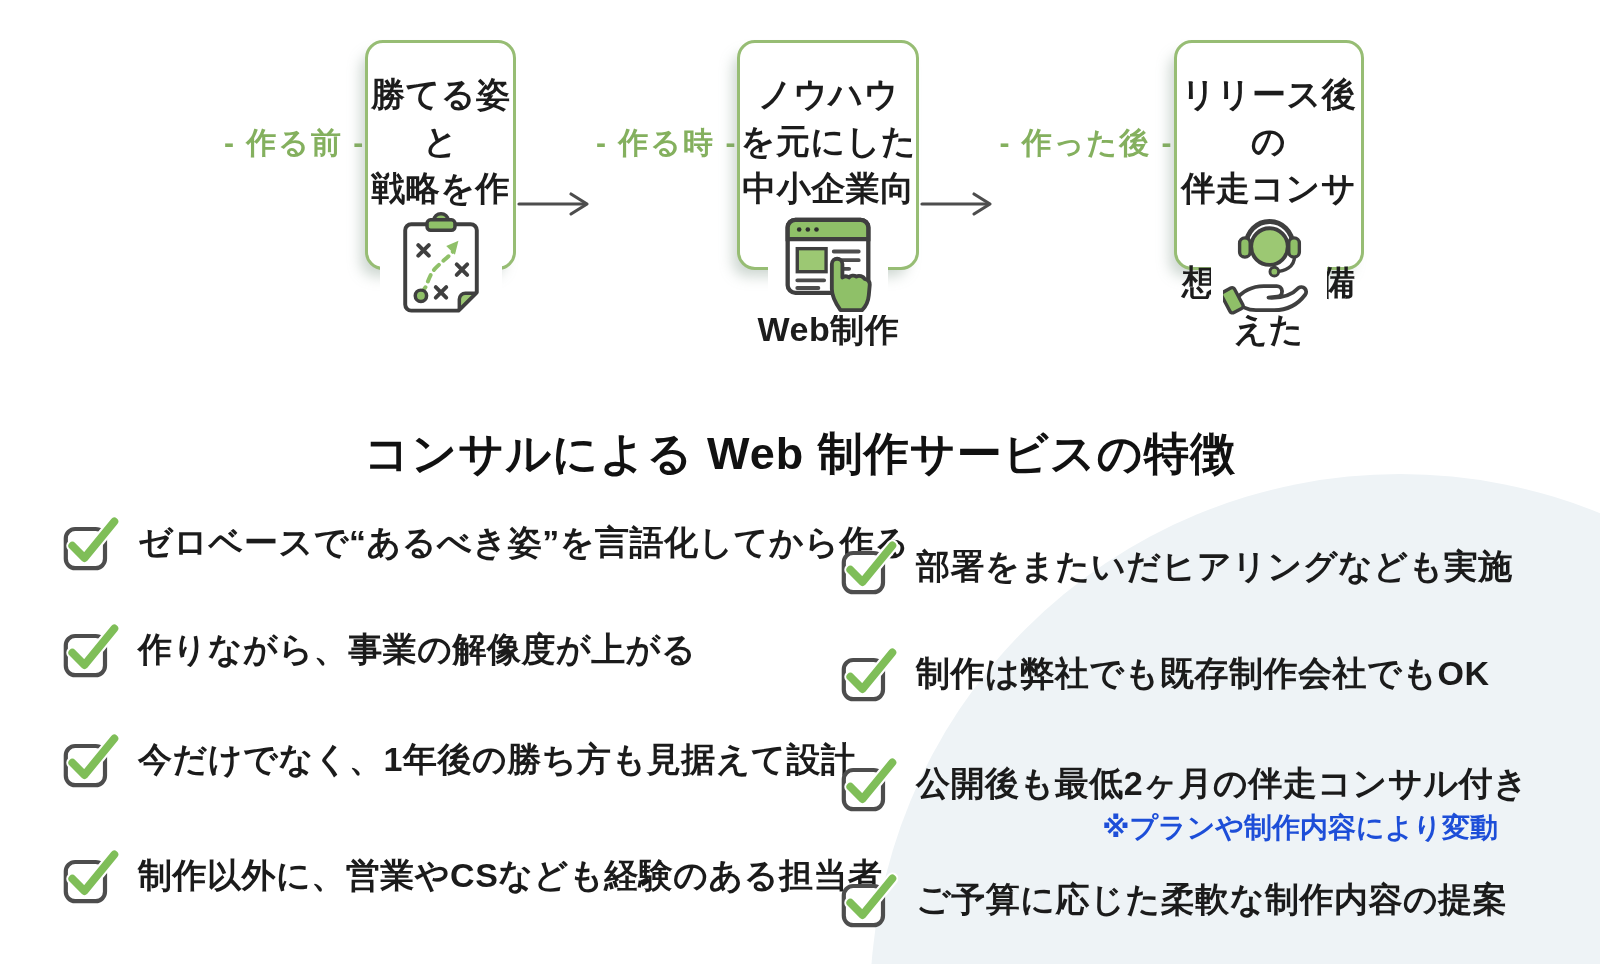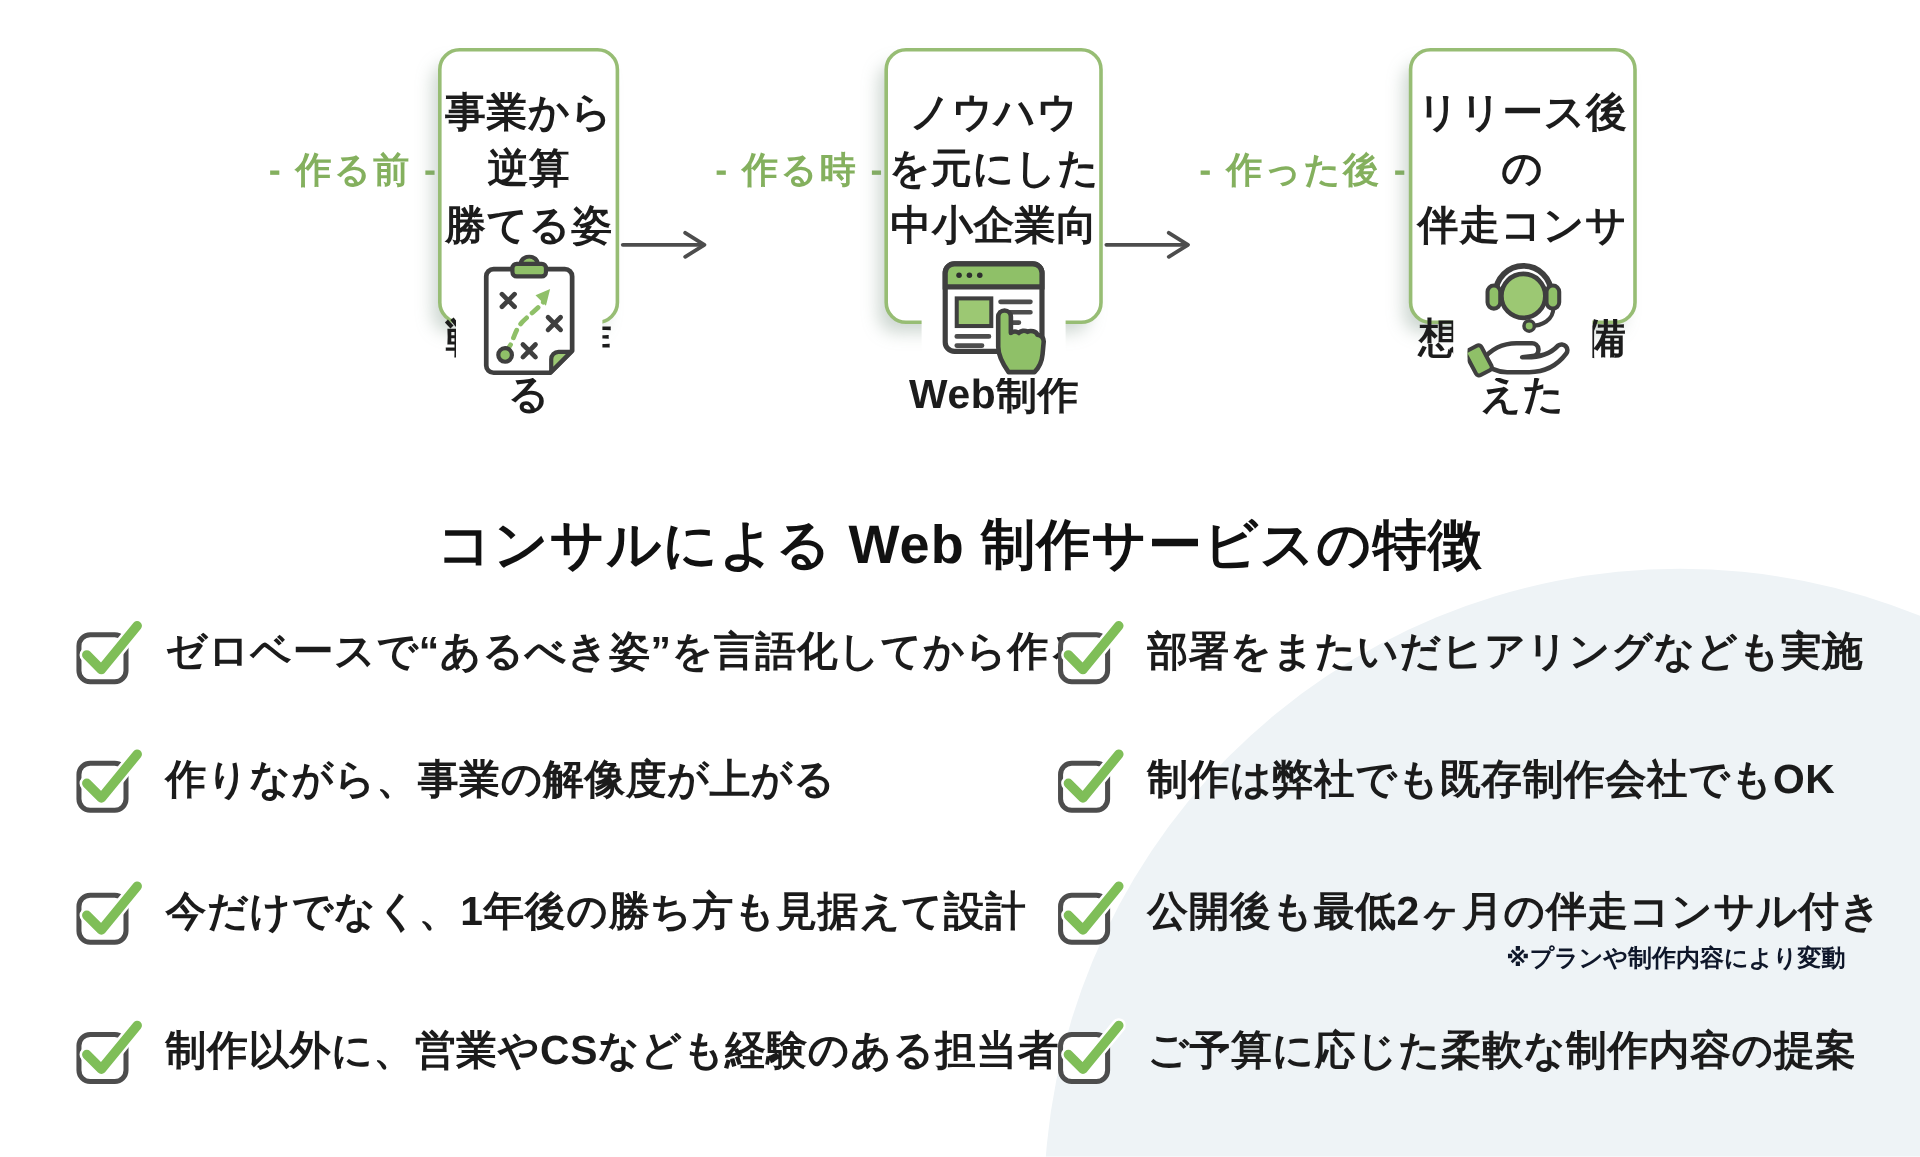--- a/index.html
+++ b/index.html
@@ -41,50 +41,49 @@
   }
   .arrow-wrap { flex:1; display:flex; justify-content:center; margin-top:151px; }
   
   .title {
     position:absolute; top:424px; left:0; width:100%; text-align:center;
     font-size:45px; font-weight:700; color:#111111; letter-spacing:1px;
   }
   
   .col { position:absolute; top:515px; }
   .col-left  { left:62px;  width:820px; }
-  .col-right { left:880px; width:666px; }
+  .col-right { left:840px; width:666px;margin-top:24px; }
   .check-row { display:flex; align-items:center; }
   .check-row .gap { width:18px; flex:0 0 18px; }
   .col .check-row:nth-child(1) { margin-bottom:51px; }
   .col .check-row:nth-child(2) { margin-bottom:54px; }
   .col .check-row:nth-child(3) { margin-bottom:60px; }
   .checkbox { line-height:0; flex:0 0 58px; }
   .check-text {
     font-size:34px; font-weight:700; color:#1b1b1b; white-space:nowrap;
     letter-spacing:0.5px;
   }
   .check-note {
     position:absolute; top:270px; right:8px; text-align:left;
-    font-size:20px; font-weight:700; color:#0f172a; white-space:nowrap;
+    font-size:28px; font-weight:700; color:#1d4ed8; white-space:nowrap;
   }
 </style>
 </head>
 <body>
 
 <div class="canvas">
 
   <div class="bg-circle"></div>
 
   <div class="stages">
 
     <div class="stage s1">
       <div class="stage-label">- 作る前 -</div>
       <div class="stage-box">
         <div class="stage-text">
-          <span class="stage-line">事業から逆算</span>
           <span class="stage-line">勝てる姿と</span>
           <span class="stage-line">戦略を作る</span>
         </div>
         <span class="stage-icon">
           <svg width="98" height="103" viewBox="0 0 112 118">
             <path d="M22 14 h68 a7 7 0 0 1 7 7 v71 l-21 21 h-54 a7 7 0 0 1 -7 -7 v-85 a7 7 0 0 1 7 -7 z" fill="#ffffff" stroke="#3f3f3f" stroke-width="4.5" stroke-linejoin="round"></path>
             <path d="M96 93 h-12 a7 7 0 0 0 -7 7 v12 z" fill="#9cc873" stroke="#3f3f3f" stroke-width="4" stroke-linejoin="round"></path>
             <path d="M48 9 a8 7 0 0 1 16 0" fill="#8fc068" stroke="#3f3f3f" stroke-width="4"></path>
             <rect x="40" y="9" width="32" height="12" rx="4" fill="#8fc068" stroke="#3f3f3f" stroke-width="4"></rect>
             <path d="M33 92 C 41 88 40 74 50 64 C 58 56 64 52 70 45" fill="none" stroke="#8fc068" stroke-width="4.5" stroke-dasharray="8 7" stroke-linecap="round"></path>

